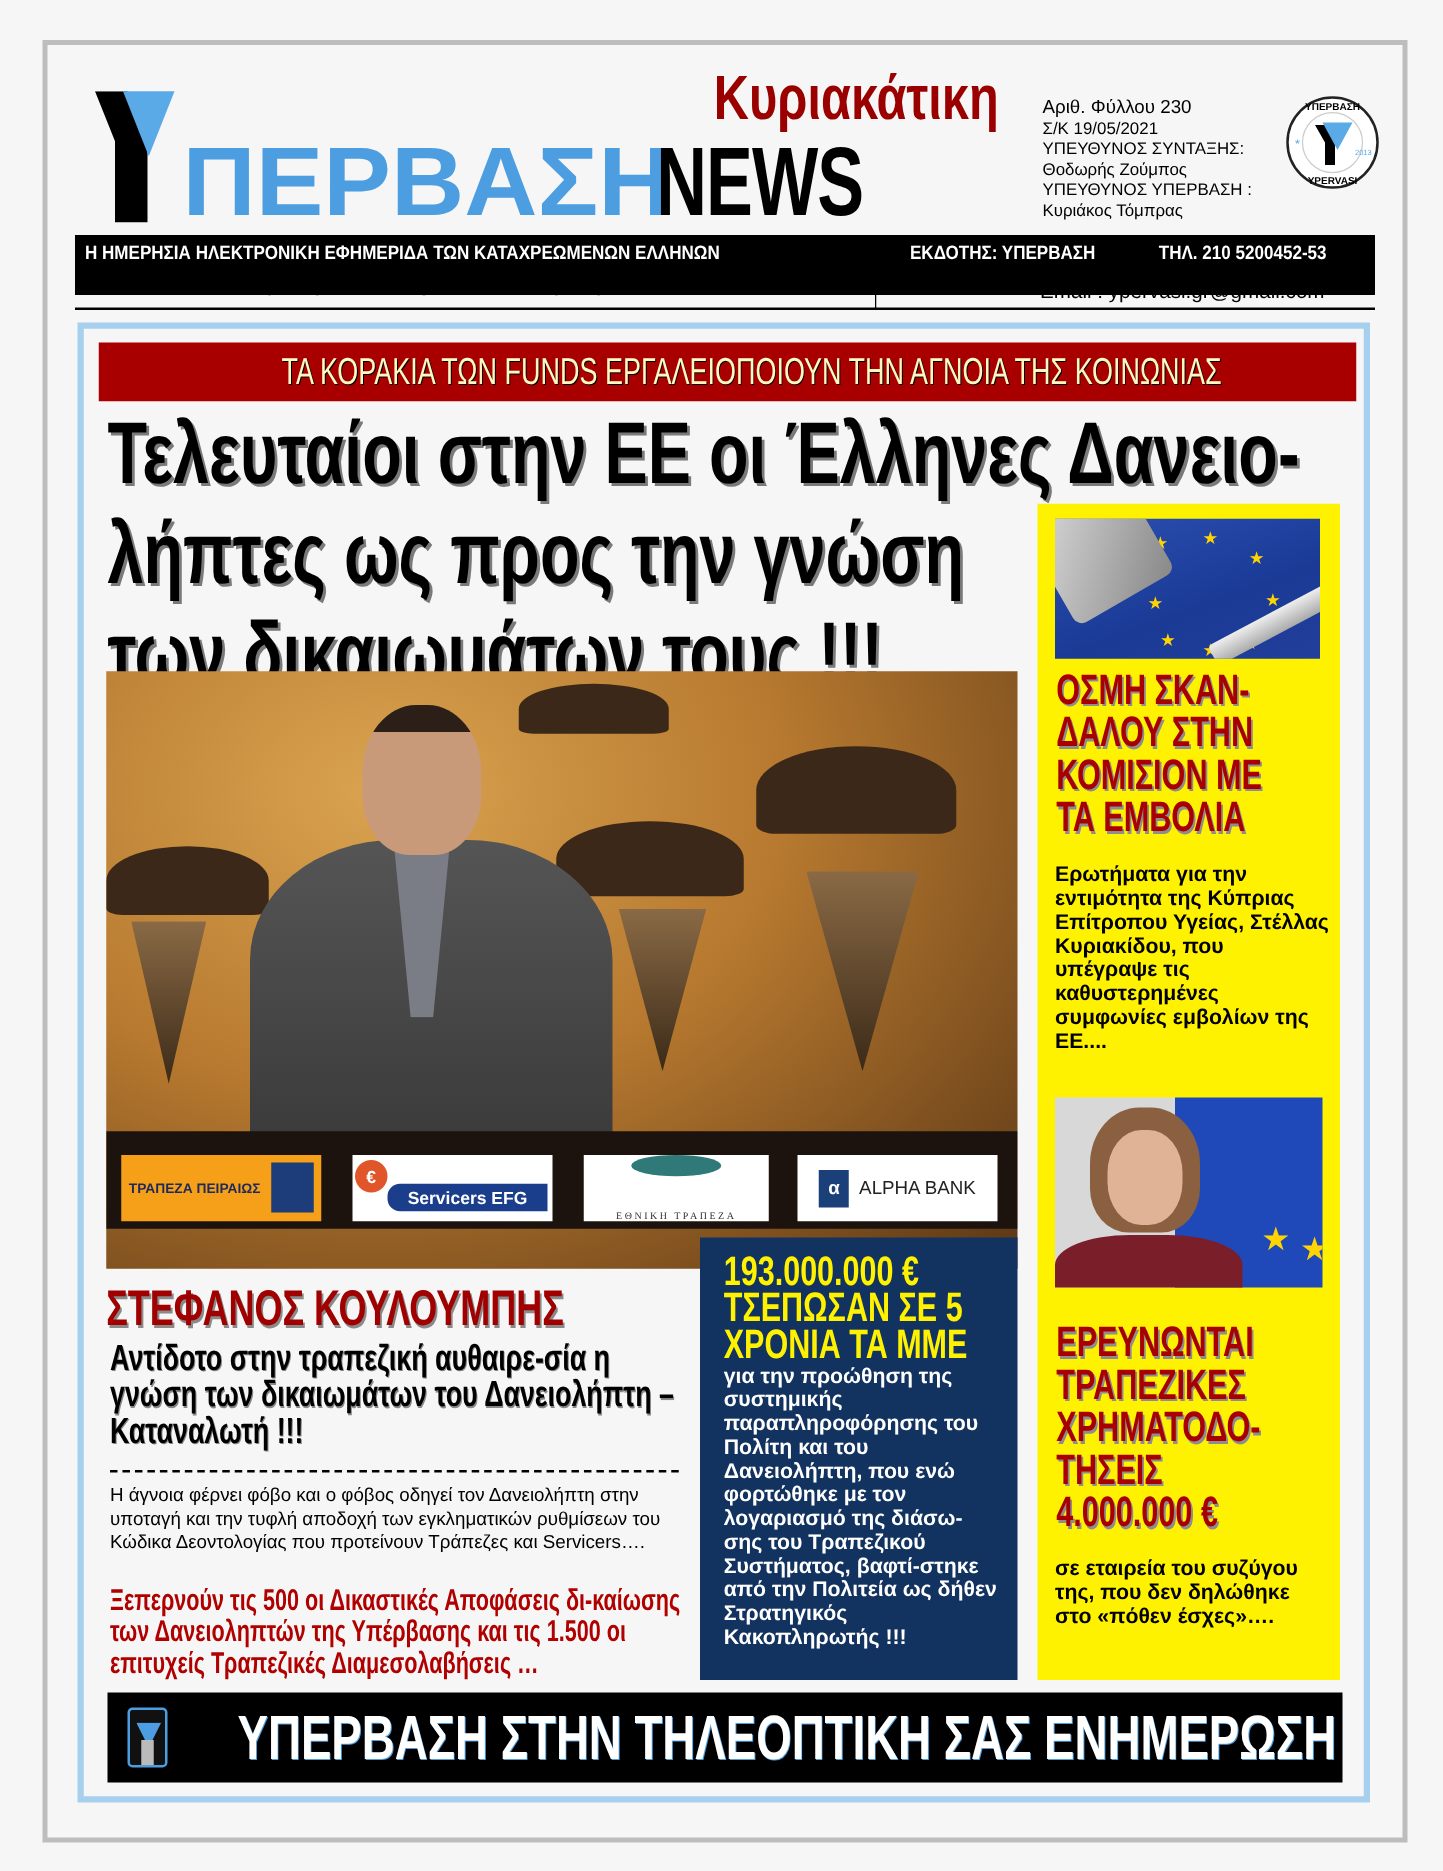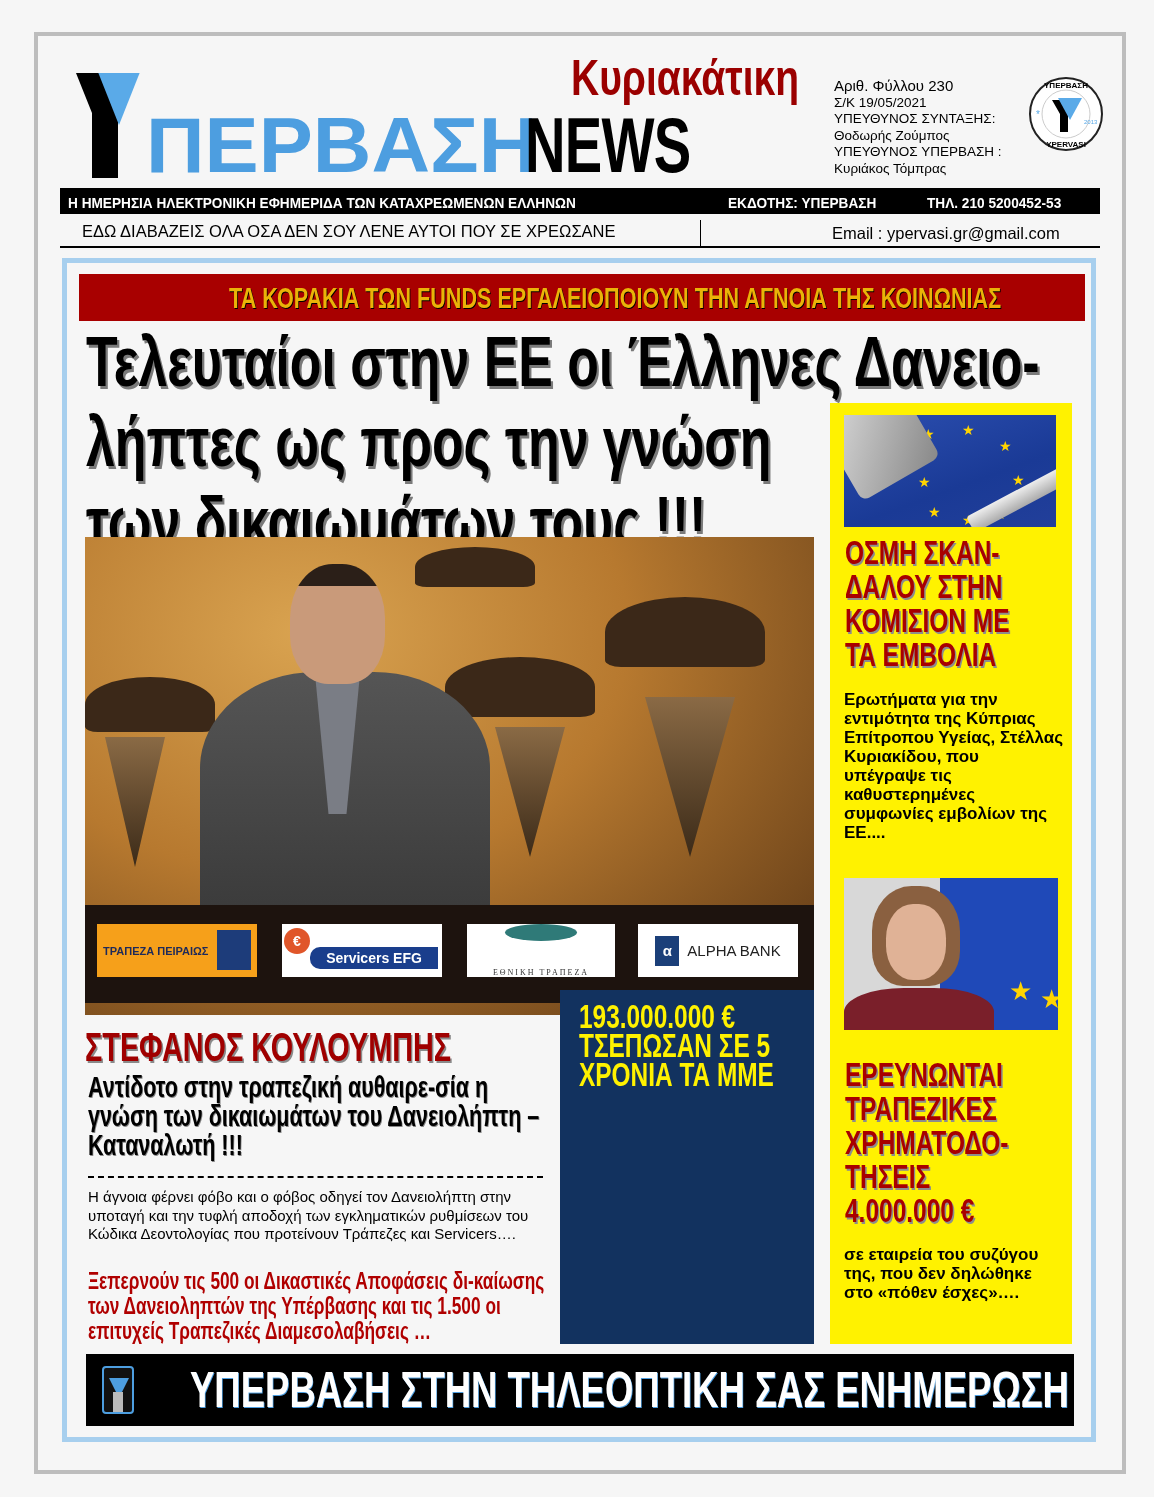--- a/index.html
+++ b/index.html
@@ -12,46 +12,46 @@
   
   .logo-y { left: 76px; top: 73px; width: 66px; height: 105px; }
   .logo-word { left: 146px; top: 110px; font-family: "Liberation Sans", sans-serif; font-weight: 700; font-size: 78px; line-height: 70px; color: #4d9ee0; letter-spacing: 0px; transform: scaleX(1.04); transform-origin: left top; }
   .news-word { left: 525px; top: 110px; font-family: "Liberation Sans", sans-serif; font-weight: 700; font-size: 78px; line-height: 70px; color: #000; transform: scaleX(0.72); transform-origin: left top; letter-spacing: -1px; }
   .kyriakatiki { left: 571px; top: 50px; font-family: "Liberation Sans Narrow", "Liberation Sans", sans-serif; font-weight: 700; font-size: 50px; line-height: 56px; color: #9b0000; transform: scaleX(0.78); transform-origin: left top; }
 
   .issue-info { left: 834px; top: 78px; width: 200px; font-size: 13.5px; line-height: 16.5px; color: #000; }
   .issue-info .l1 { font-size: 15px; }
   .seal { left: 1028px; top: 76px; width: 76px; height: 76px; }
 
-  .black-bar { left: 60px; top: 188px; width: 1040px; height: 26px; background: #000; color: #fff; font-weight: 700; font-size: 15.5px; line-height: 30px; }
+  .black-bar { left: 60px; top: 188px; width: 1040px; height: 48px; background: #000; color: #fff; font-weight: 700; font-size: 15.5px; line-height: 30px; }
   .black-bar span { position: absolute; top: 0; white-space: nowrap; transform: scaleX(0.88); transform-origin: left center; }
   .tagline { left: 82px; top: 220px; font-size: 16.5px; line-height: 22px; white-space: nowrap; text-align: right; }
   .email { left: 832px; top: 222px; font-size: 16.5px; line-height: 22px; white-space: nowrap; }
   .tag-rule { left: 60px; top: 246px; width: 1040px; height: 2px; background: #000; }
   .tag-div { left: 700px; top: 220px; width: 1px; height: 28px; background: #000; }
 
   
   .blue-frame { left: 62px; top: 258px; width: 1034px; height: 1184px; border: 5px solid #a7cfee; }
 
-  .red-banner { left: 79px; top: 274px; width: 1006px; height: 47px; background: #a80000; color: #eab308; font-weight: 700; font-size: 30px; line-height: 47px; text-align: center; white-space: nowrap; overflow: hidden; }
+  .red-banner { left: 79px; top: 274px; width: 1006px; height: 47px; background: #a80000; color: #fef9c3; font-weight: 400; font-size: 30px; line-height: 47px; text-align: center; white-space: nowrap; overflow: hidden; }
   .red-banner span { display: inline-block; transform: scaleX(0.72); transform-origin: center; text-shadow: 1px 1px 0 #000; }
 
   .headline { left: 86px; top: 322px; width: 1010px; font-weight: 700; font-size: 70px; line-height: 80px; color: #000; text-shadow: 3px 3px 0 #7a7a7a; }
   .headline div { white-space: nowrap; transform: scaleX(0.74); transform-origin: left top; }
 
   
   .main-photo { left: 85px; top: 537px; width: 729px; height: 478px; overflow: hidden;
     background: radial-gradient(ellipse at 30% 20%, #d9a350 0%, #b7792f 45%, #5a3615 100%); }
   .hat { position: absolute; background: #3b2818; border-radius: 50% 50% 10% 10%; }
   .beak { position: absolute; background: linear-gradient(180deg, #8a6a45, #3b2a18); clip-path: polygon(0 0, 100% 0, 50% 100%); }
   .man { position: absolute; left: 105px; top: 15px; width: 300px; height: 355px; }
   .man-head { position: absolute; left: 100px; top: 12px; width: 95px; height: 120px; border-radius: 45% 45% 40% 40%; background: linear-gradient(180deg, #2b1f18 0 18%, #c99a7a 18% 100%); }
   .man-suit { position: absolute; left: 10px; top: 120px; width: 290px; height: 240px; background: linear-gradient(180deg, #555 0%, #3b3b3b 100%); border-radius: 40% 40% 0 0; }
   .man-shirt { position: absolute; left: 125px; top: 122px; width: 45px; height: 140px; background: #7a7d85; clip-path: polygon(0 0, 100% 0, 70% 100%, 30% 100%); }
-  .logo-strip { position: absolute; left: 0; top: 368px; width: 729px; height: 98px; background: #1d130e; }
+  .logo-strip { position: absolute; left: 0; top: 368px; width: 729px; height: 78px; background: #1d130e; }
   .bank { position: absolute; top: 19px; height: 53px; display: flex; align-items: center; justify-content: center; font-size: 14px; white-space: nowrap; }
   .bank.piraeus { left: 12px; width: 160px; background: #f6a01a; color: #1e2a5a; font-size: 11px; font-weight: 700; justify-content: flex-start; padding-left: 6px; }
   .bank.piraeus .mark { position: absolute; right: 6px; top: 6px; width: 34px; height: 40px; background: #1d3c7a; }
   .bank.eurobank { left: 197px; width: 160px; background: #fff; }
   .bank.eurobank .bar { position: absolute; right: 4px; bottom: 8px; width: 128px; height: 22px; background: #1a3e8c; color: #fff; font-weight: 700; font-size: 14px; line-height: 22px; text-align: center; border-radius: 10px 0 0 10px; }
   .bank.eurobank .circ { position: absolute; left: 2px; top: 4px; width: 26px; height: 26px; border-radius: 50%; background: #e0562a; color: #fff; font-size: 14px; line-height: 26px; text-align: center; font-weight: 700; }
   .bank.ethniki { left: 382px; width: 148px; background: #fff; flex-direction: column; }
   .bank.ethniki .bldg { width: 72px; height: 28px; border-radius: 50%; background: #2f7a78; margin-bottom: 3px; }
   .bank.ethniki .txt { font-family: "Liberation Serif", serif; font-size: 8px; letter-spacing: 2px; color: #333; margin-top: 24px; }
   .bank.alpha { left: 553px; width: 160px; background: #fff; color: #222; font-size: 15px; }
@@ -182,20 +182,21 @@
 <div class="abs dash-rule"></div>
 <div class="abs body-text">Η άγνοια φέρνει φόβο και ο φόβος οδηγεί τον Δανειολήπτη στην υποταγή και την τυφλή αποδοχή των εγκληματικών ρυθμίσεων του Κώδικα Δεοντολογίας που προτείνουν Τράπεζες και Servicers….</div>
 <div class="abs red-sub">Ξεπερνούν τις 500 οι Δικαστικές Αποφάσεις δι-καίωσης των Δανειοληπτών της Υπέρβασης και τις 1.500  οι επιτυχείς Τραπεζικές Διαμεσολαβήσεις …</div>
 
 <div class="abs blue-box">
   <div class="yel">
     <div>193.000.000 €</div>
     <div>ΤΣΕΠΩΣΑΝ ΣΕ 5</div>
     <div>ΧΡΟΝΙΑ ΤΑ ΜΜΕ</div>
   </div>
+  <div class="wtx">για την προώθηση της συστημικής παραπληροφόρησης του Πολίτη και του Δανειολήπτη, που ενώ φορτώθηκε με τον λογαριασμό της διάσω-σης του Τραπεζικού Συστήματος,  βαφτί-στηκε από την Πολιτεία ως δήθεν Στρατηγικός Κακοπληρωτής !!!</div>
 </div>
 
 <div class="abs yellow-col"></div>
 <div class="abs vaccine-img">
   <span class="eu-star" style="left:78px;top:12px">★</span>
   <span class="eu-star" style="left:118px;top:8px">★</span>
   <span class="eu-star" style="left:155px;top:24px">★</span>
   <span class="eu-star" style="left:168px;top:58px">★</span>
   <span class="eu-star" style="left:150px;top:92px">★</span>
   <span class="eu-star" style="left:118px;top:98px">★</span>

